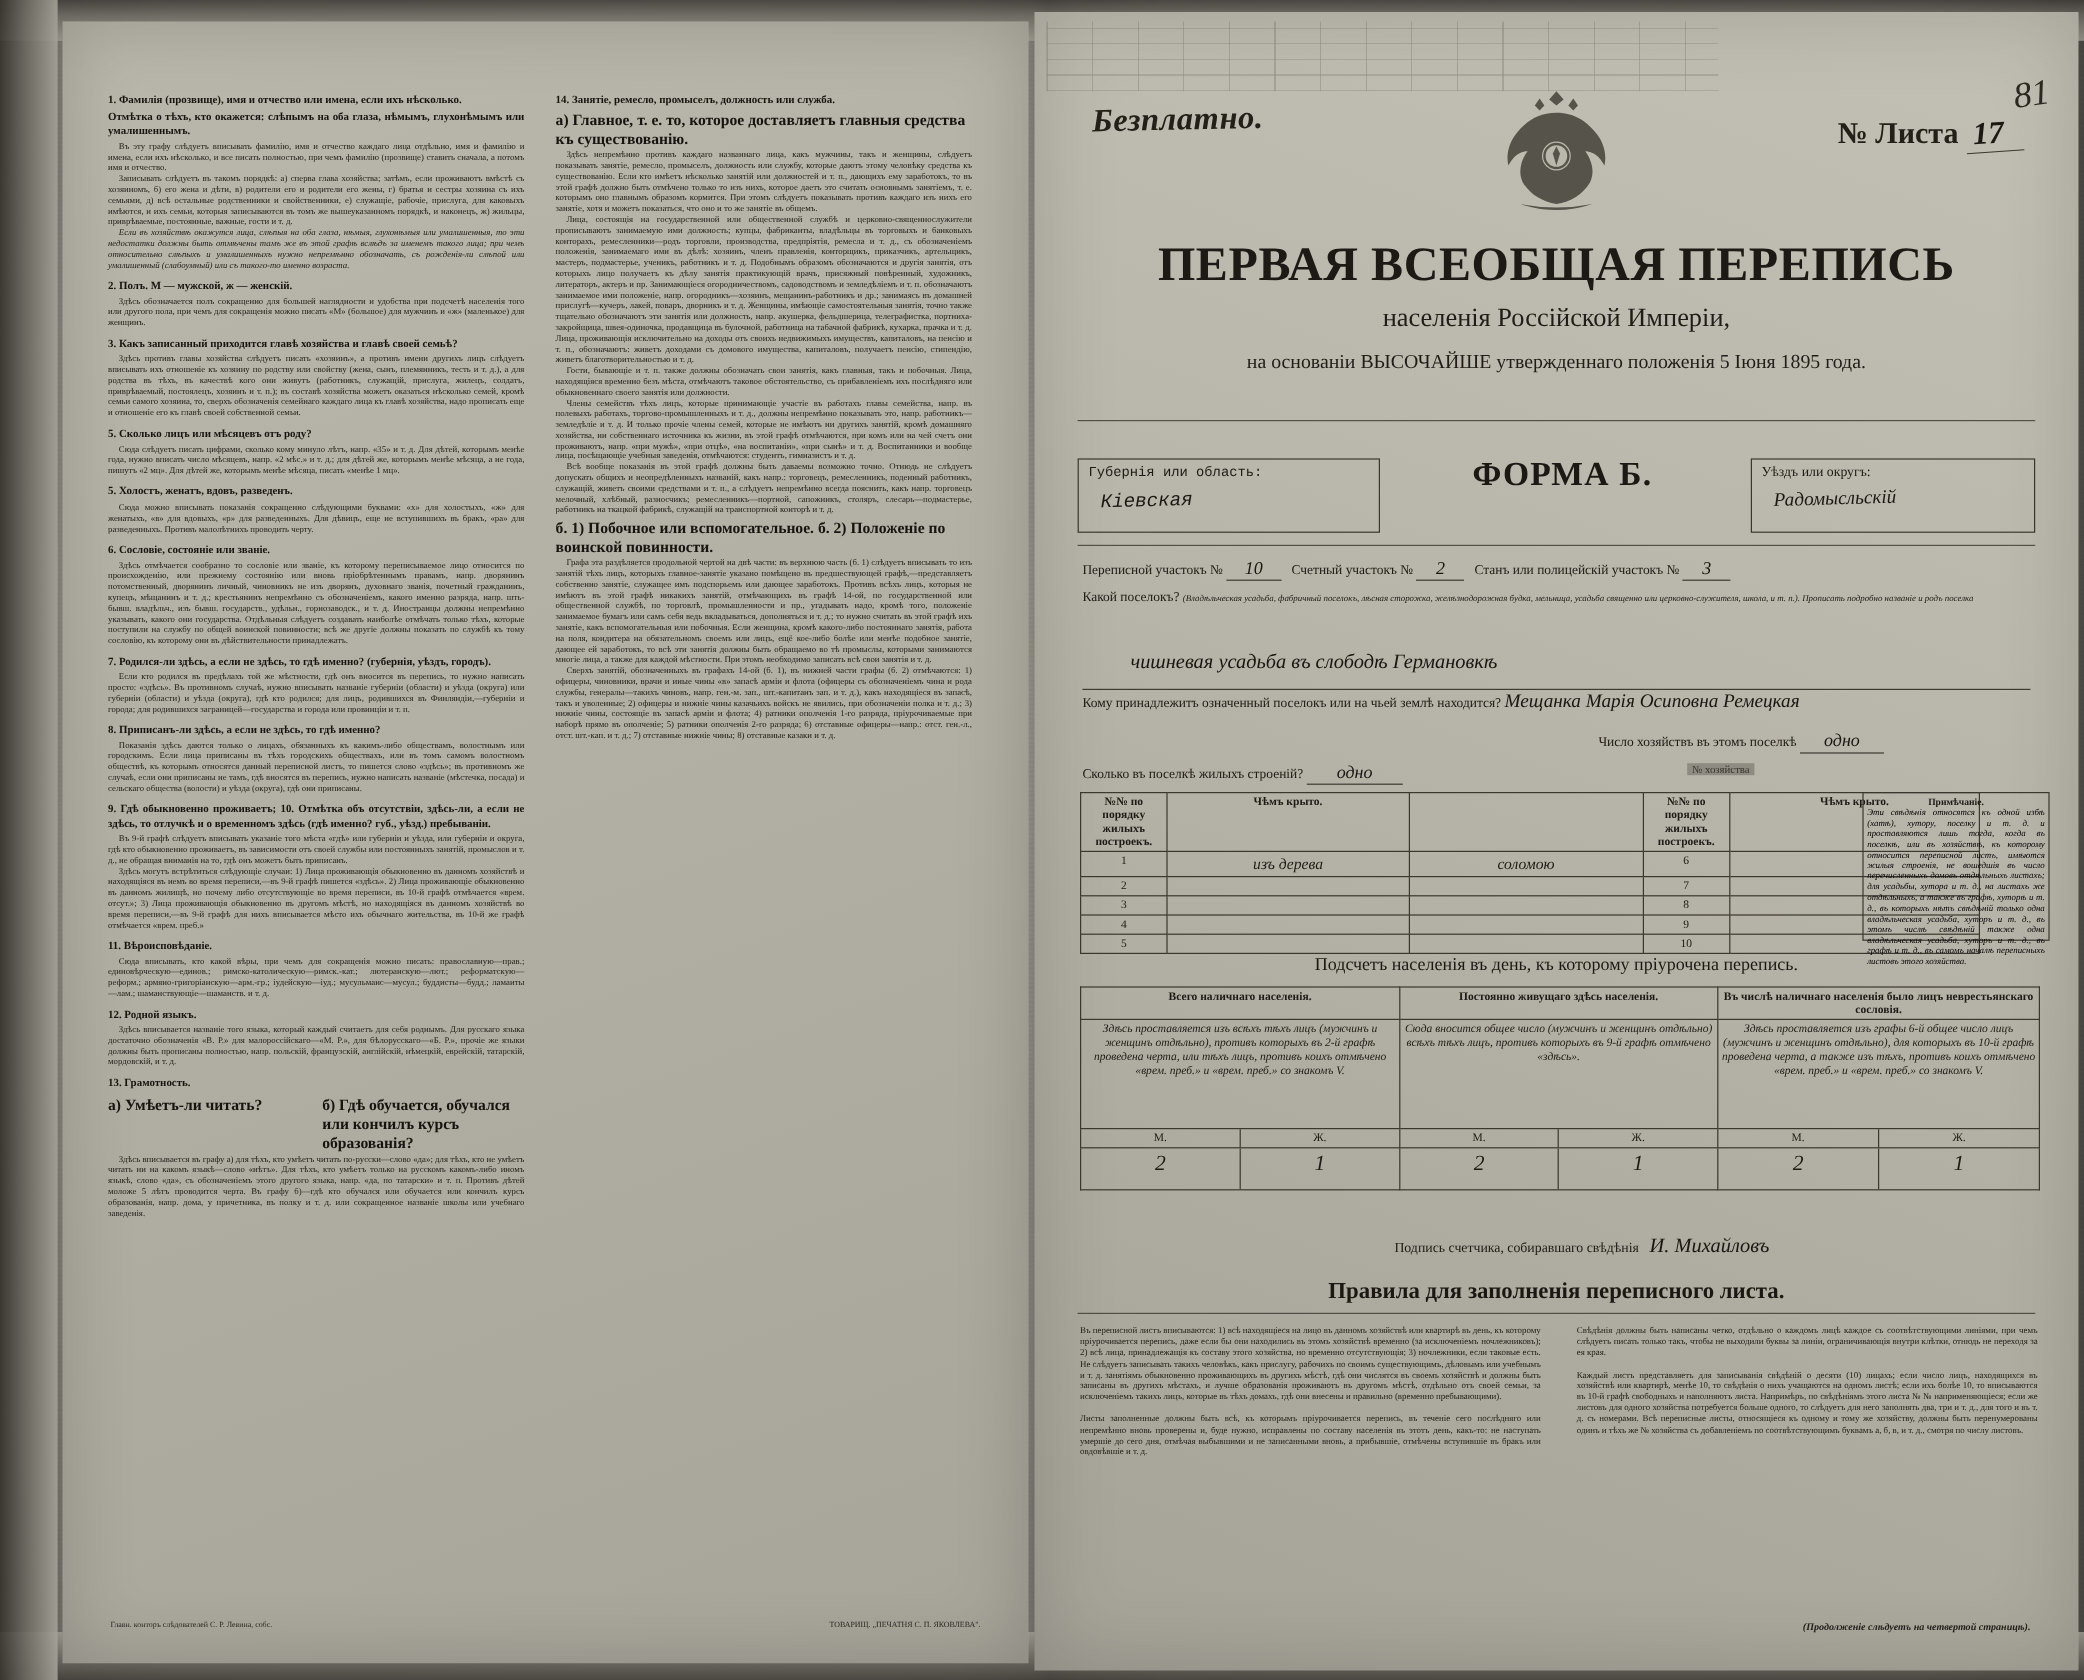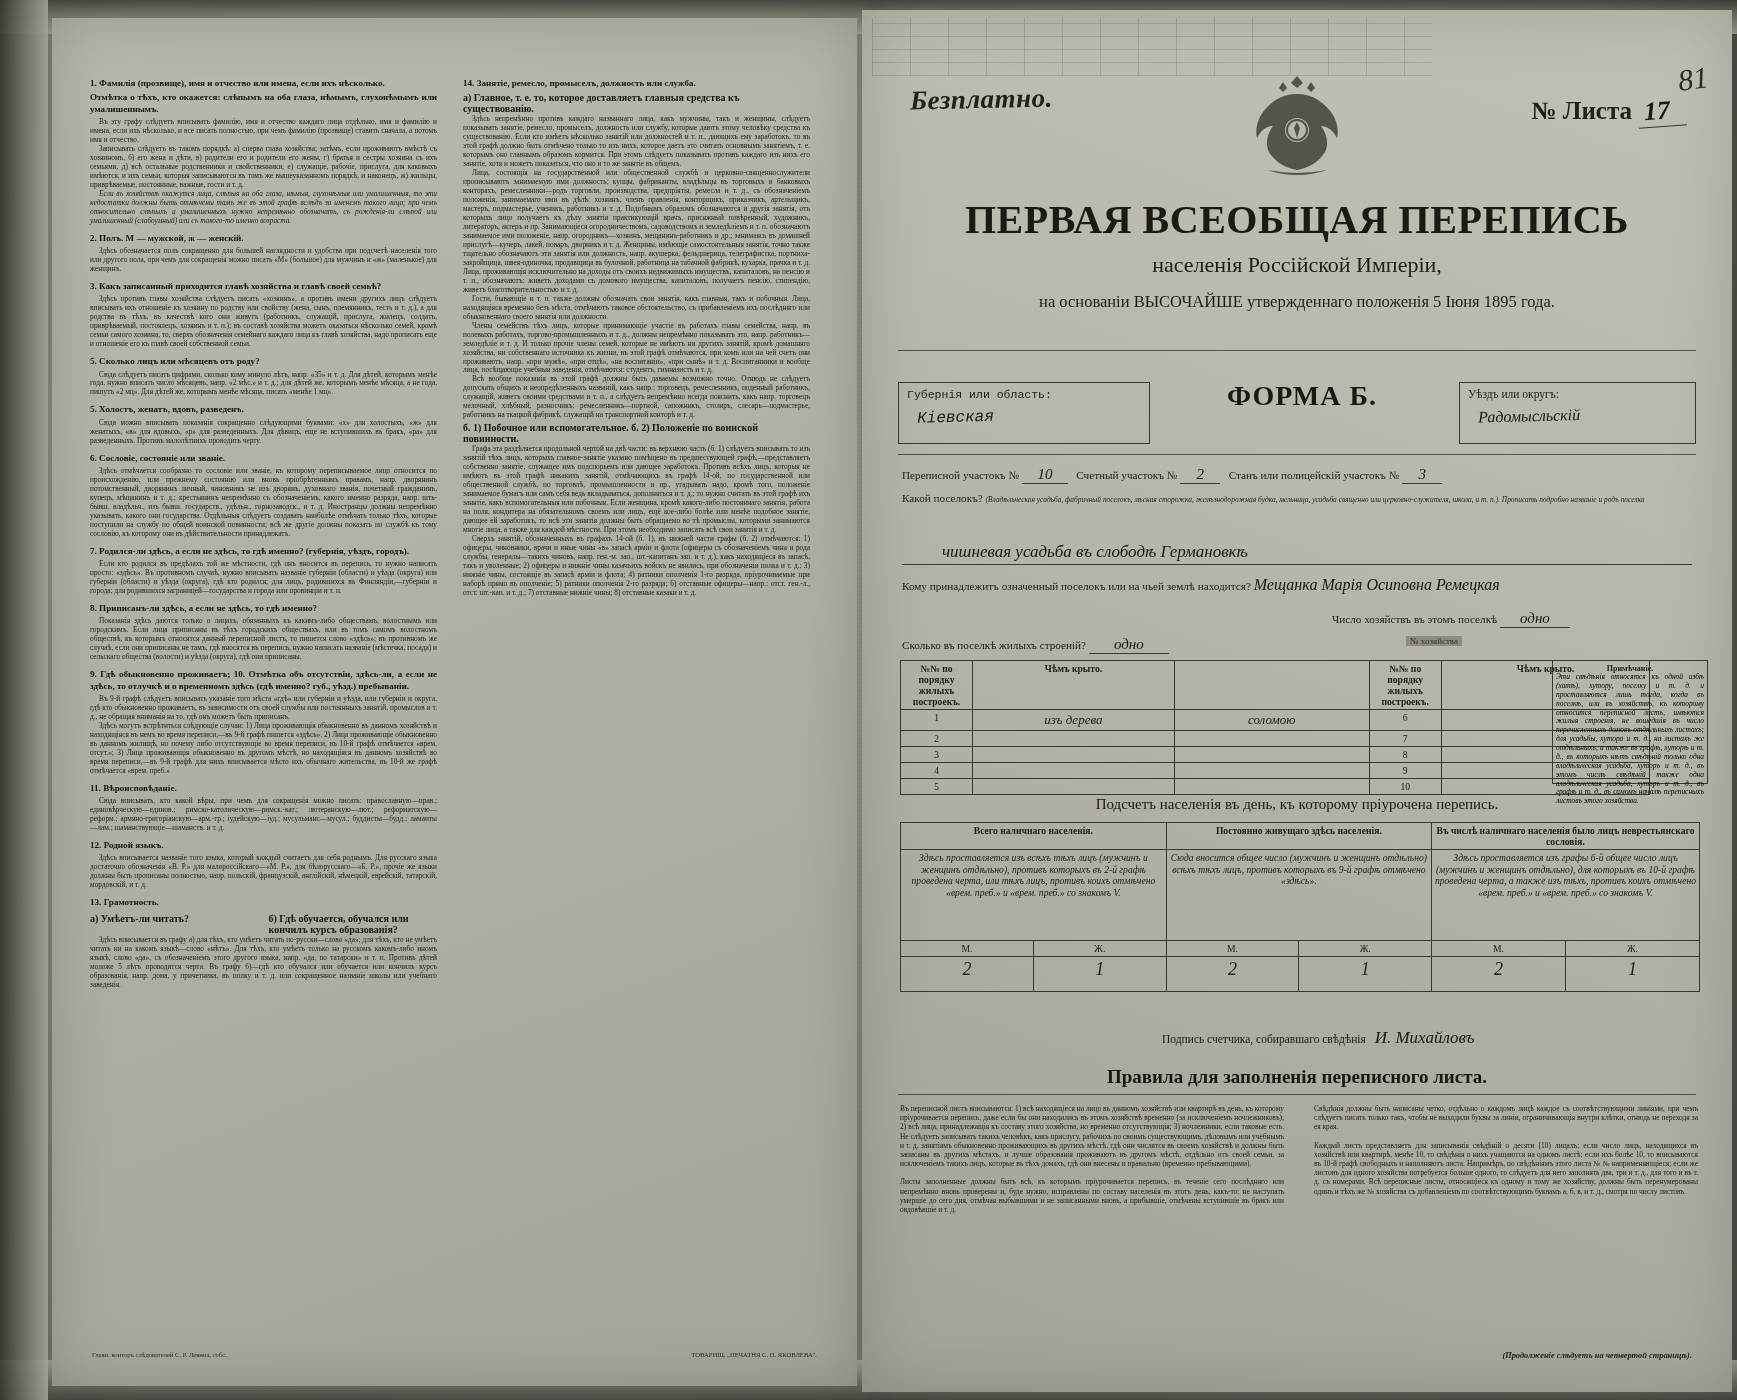--- a/index.html
+++ b/index.html
@@ -23,21 +23,21 @@
   .left-page{position:absolute;left:52px;top:18px;width:805px;height:1368px;
      background:linear-gradient(160deg,#b9b6ab 0%,#b3b0a5 40%,#a7a49a 100%);
      box-shadow:inset 0 0 60px rgba(0,0,0,.18);}
   .lp-inner{position:absolute;left:38px;top:60px;width:720px;height:1218px;
      column-count:2;column-gap:26px;column-fill:auto;}
   .blk{break-inside:avoid;margin-bottom:7px;}
   .q{font-size:9.1px;font-weight:bold;color:#16140f;line-height:1.25;margin-bottom:3px;text-align:justify;}
   .p{font-size:7.3px;color:#22201a;line-height:1.23;text-align:justify;text-indent:9px;
      letter-spacing:.02px;}
   .p.ital{font-style:italic;}
-  .sub{font-size:10px;font-weight:bold;color:#16140f;margin:2px 0 1px 0;}
+  .sub{font-size:13px;font-weight:bold;color:#16140f;margin:2px 0 1px 0;}
   .footl{position:absolute;left:40px;bottom:28px;font-size:6.6px;color:#2a2822;}
   .footr{position:absolute;right:40px;bottom:28px;font-size:6.6px;color:#2a2822;}
   .two-col-mini{display:flex;gap:10px;}
   .two-col-mini > div{flex:1;}
 
   
   .right-page{position:absolute;left:862px;top:10px;width:870px;height:1382px;
      background:linear-gradient(200deg,#c2bfb4 0%,#bab7ac 35%,#adaa9f 75%,#a5a298 100%);
      box-shadow:inset 0 0 70px rgba(0,0,0,.16);}
   .faint-grid{position:absolute;left:10px;top:8px;width:560px;height:58px;opacity:.35;
@@ -233,21 +233,21 @@
       &nbsp;
       <span>Станъ или полицейскій участокъ №</span>
       <span class="ul hand" style="font-size:15px;min-width:40px;">3</span>
     </div>
 
     <div class="line-row" style="left:40px;top:482px;width:790px;">
       <span>Какой поселокъ?</span>
       <span class="tiny" style="display:inline;">(Владѣльческая усадьба, фабричный поселокъ, лѣсная сторожка, желѣзнодорожная будка, мельница, усадьба священно или церковно-служителя, школа, и т. п.). Прописать подробно названіе и родъ поселка</span>
     </div>
 
-    <div class="line-row" style="left:40px;top:532px;width:790px;border-bottom:1px solid #3d3a32;padding-bottom:2px;">
+    <div class="line-row" style="left:40px;top:532px;width:790px;border-bottom:1px solid #3d3a32;padding-bottom:12px;">
       <span class="hand" style="font-size:17px;margin-left:40px;">чишневая усадьба въ слободѣ Германовкѣ</span>
     </div>
 
     <div class="line-row" style="left:40px;top:566px;width:790px;">
       <span>Кому принадлежитъ означенный поселокъ или на чьей землѣ находится?</span>
       <span class="hand" style="font-size:16px;">Мещанка Марія Осиповна Ремецкая</span>
     </div>
 
     <div class="line-row" style="left:470px;top:600px;width:370px;">
       <span>Число хозяйствъ въ этомъ поселкѣ</span>

